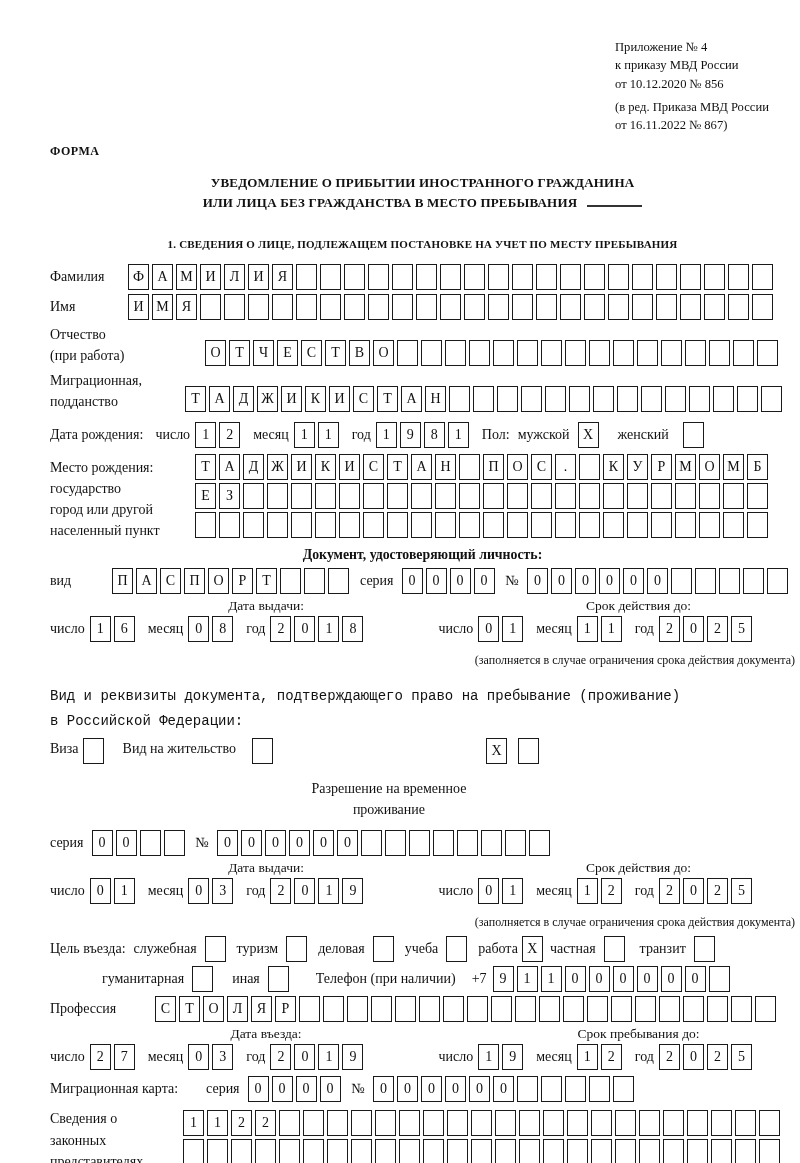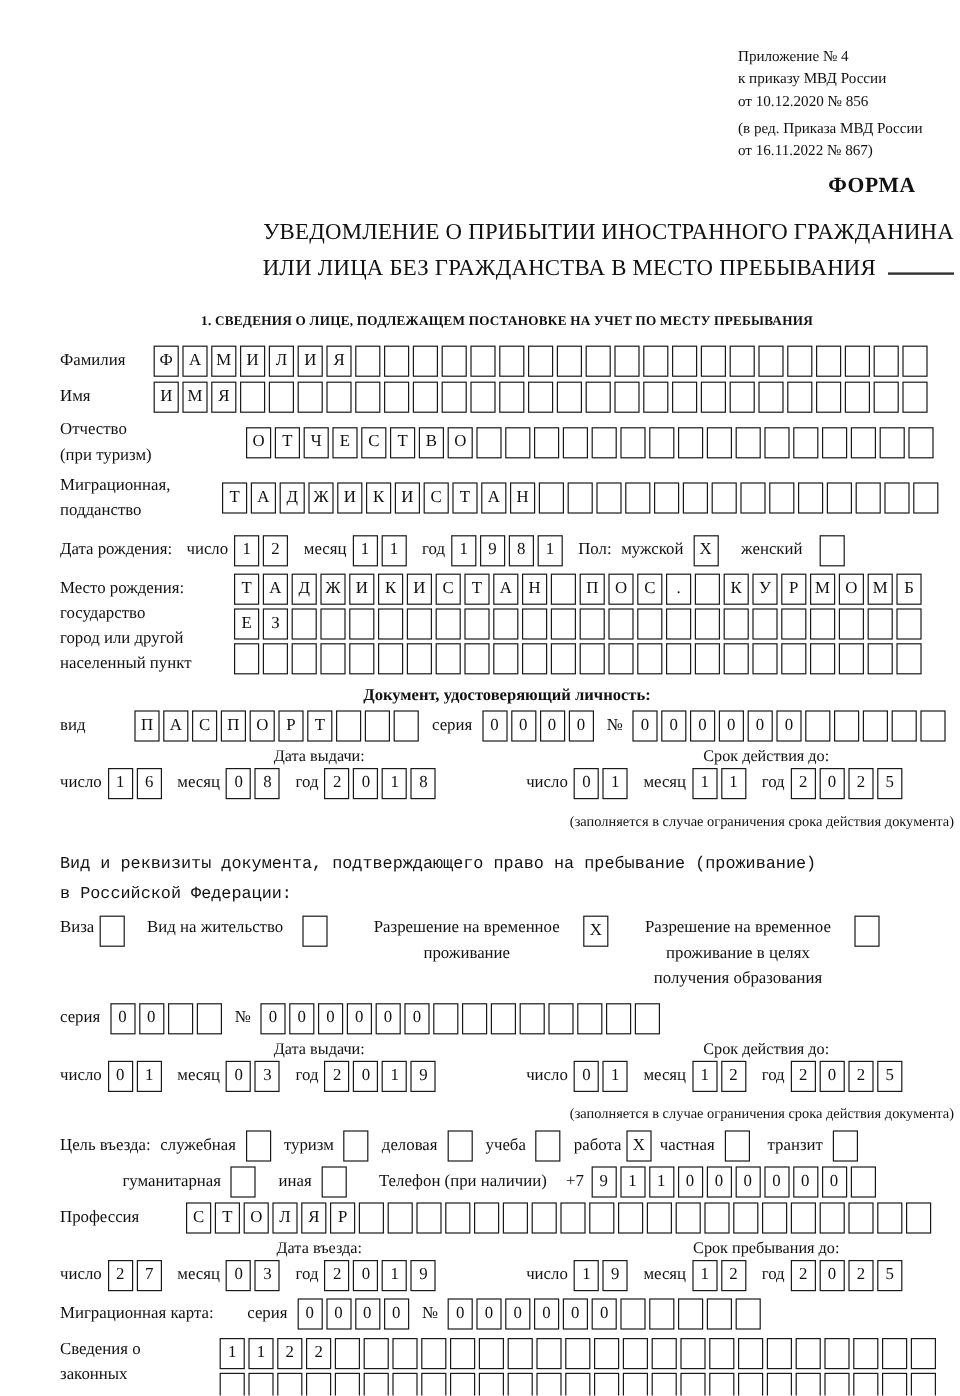--- a/index.html
+++ b/index.html
@@ -5,30 +5,30 @@
   html,body{margin:0;padding:0;background:#fff;}
   body{
     width:800px;height:1163px;overflow:hidden;position:relative;
     color:#111;font-family:"Liberation Serif","DejaVu Serif",serif;font-size:14px;
   }
   .page{padding:38px 5px 0 50px;width:745px;box-sizing:content-box;}
 
   
   .ref-block{margin-left:565px;font-size:12.6px;line-height:1.45;}
   .ref-block .grp2{margin-top:5px;}
-  .form-label{text-align:right;padding-right:32px;font-weight:bold;font-size:18px;margin-top:10px;letter-spacing:.5px;}
+  .form-label{text-align:left;padding-right:32px;font-weight:bold;font-size:12px;margin-top:10px;letter-spacing:.5px;}
 
   
-  .title{text-align:right;font-weight:normal;font-size:19px;line-height:1.55;margin-top:14px;letter-spacing:.2px;}
+  .title{text-align:center;font-weight:bold;font-size:13px;line-height:1.55;margin-top:14px;letter-spacing:.2px;}
   .blank-line{display:inline-block;width:55px;border-bottom:2px solid #333;height:12px;margin-left:10px;}
   .section-heading{text-align:center;font-weight:bold;font-size:11px;margin-top:24px;margin-bottom:14px;letter-spacing:.2px;}
 
   
   .frow{display:flex;align-items:center;margin-bottom:4px;}
-  .frow.top{align-items:center;}
+  .frow.top{align-items:flex-end;}
   .flab{flex:0 0 auto;}
   .cells{display:inline-flex;flex-wrap:nowrap;flex:0 0 auto;}
   .cell{
     box-sizing:border-box;display:inline-flex;align-items:center;justify-content:center;
     width:21px;height:26px;border:1.6px solid #1a1a1a;margin-right:3px;
     font-size:14px;line-height:1;background:#fff;flex:0 0 auto;
   }
   .stack{display:flex;flex-direction:column;}
   .stack .cells{margin-bottom:3px;}
   .lh{line-height:1.5;}
@@ -43,21 +43,21 @@
   .date-row{display:flex;align-items:center;margin-top:2px;}
   .date-row .dg2{margin-left:62px;}
   .note-right{text-align:right;font-size:12px;margin-top:11px;margin-bottom:4px;}
 
   
   .doc-heading{text-align:center;font-weight:bold;font-size:13.8px;margin:6px 0 5px 0;}
 
   
   .opt-row{display:flex;align-items:flex-start;margin-top:4px;margin-bottom:10px;}
   .opt-label{flex:0 0 auto;padding-top:3px;}
-  .opt-wrap{flex:0 0 auto;text-align:center;line-height:1.5;}
+  .opt-wrap{flex:0 0 auto;text-align:center;line-height:1.5;margin-top:40px;}
   .w175{width:178px;}
   .cb{margin-left:8px;}
 
   .gap8{margin-left:8px;}.gap12{margin-left:12px;}.gap16{margin-left:16px;}.gap24{margin-left:24px;}.gap28{margin-left:28px;}
 
   .intro{line-height:1.8;margin-top:16px;font-family:Liberation Mono, monospace;}
 
   
   .rep-label{width:133px;flex:0 0 auto;line-height:1.55;}
   .rep-note{font-size:12.6px;text-align:center;margin-top:4px;}
@@ -148,21 +148,21 @@
         <span class="cell"></span>
         <span class="cell"></span>
         <span class="cell"></span>
         <span class="cell"></span>
       </span>
   </div>
 
   <div class="frow top">
     <span class="flab lh" style="width:155px">
       <div>Отчество</div>
-      <div>(при туризм)</div>
+      <div>(при работа)</div>
     </span>
     <span class="cells">
         <span class="cell">О</span>
         <span class="cell">Т</span>
         <span class="cell">Ч</span>
         <span class="cell">Е</span>
         <span class="cell">С</span>
         <span class="cell">Т</span>
         <span class="cell">В</span>
         <span class="cell">О</span>
@@ -436,21 +436,20 @@
         <span class="cell"></span>
       </span>
     <span class="opt-label gap16">Вид на жительство</span>
     <span class="cells cb gap16">
         <span class="cell"></span>
       </span>
     <span class="opt-wrap w175 gap24">Разрешение на временное проживание</span>
     <span class="cells cb">
         <span class="cell">X</span>
       </span>
-    <span class="opt-wrap w175 gap16">Разрешение на временное проживание в целях получения образования</span>
     <span class="cells cb">
         <span class="cell"></span>
       </span>
   </div>
 
   <div class="frow">
     <span class="flab">серия</span>
     <span class="cells gap8">
         <span class="cell">0</span>
         <span class="cell">0</span>

